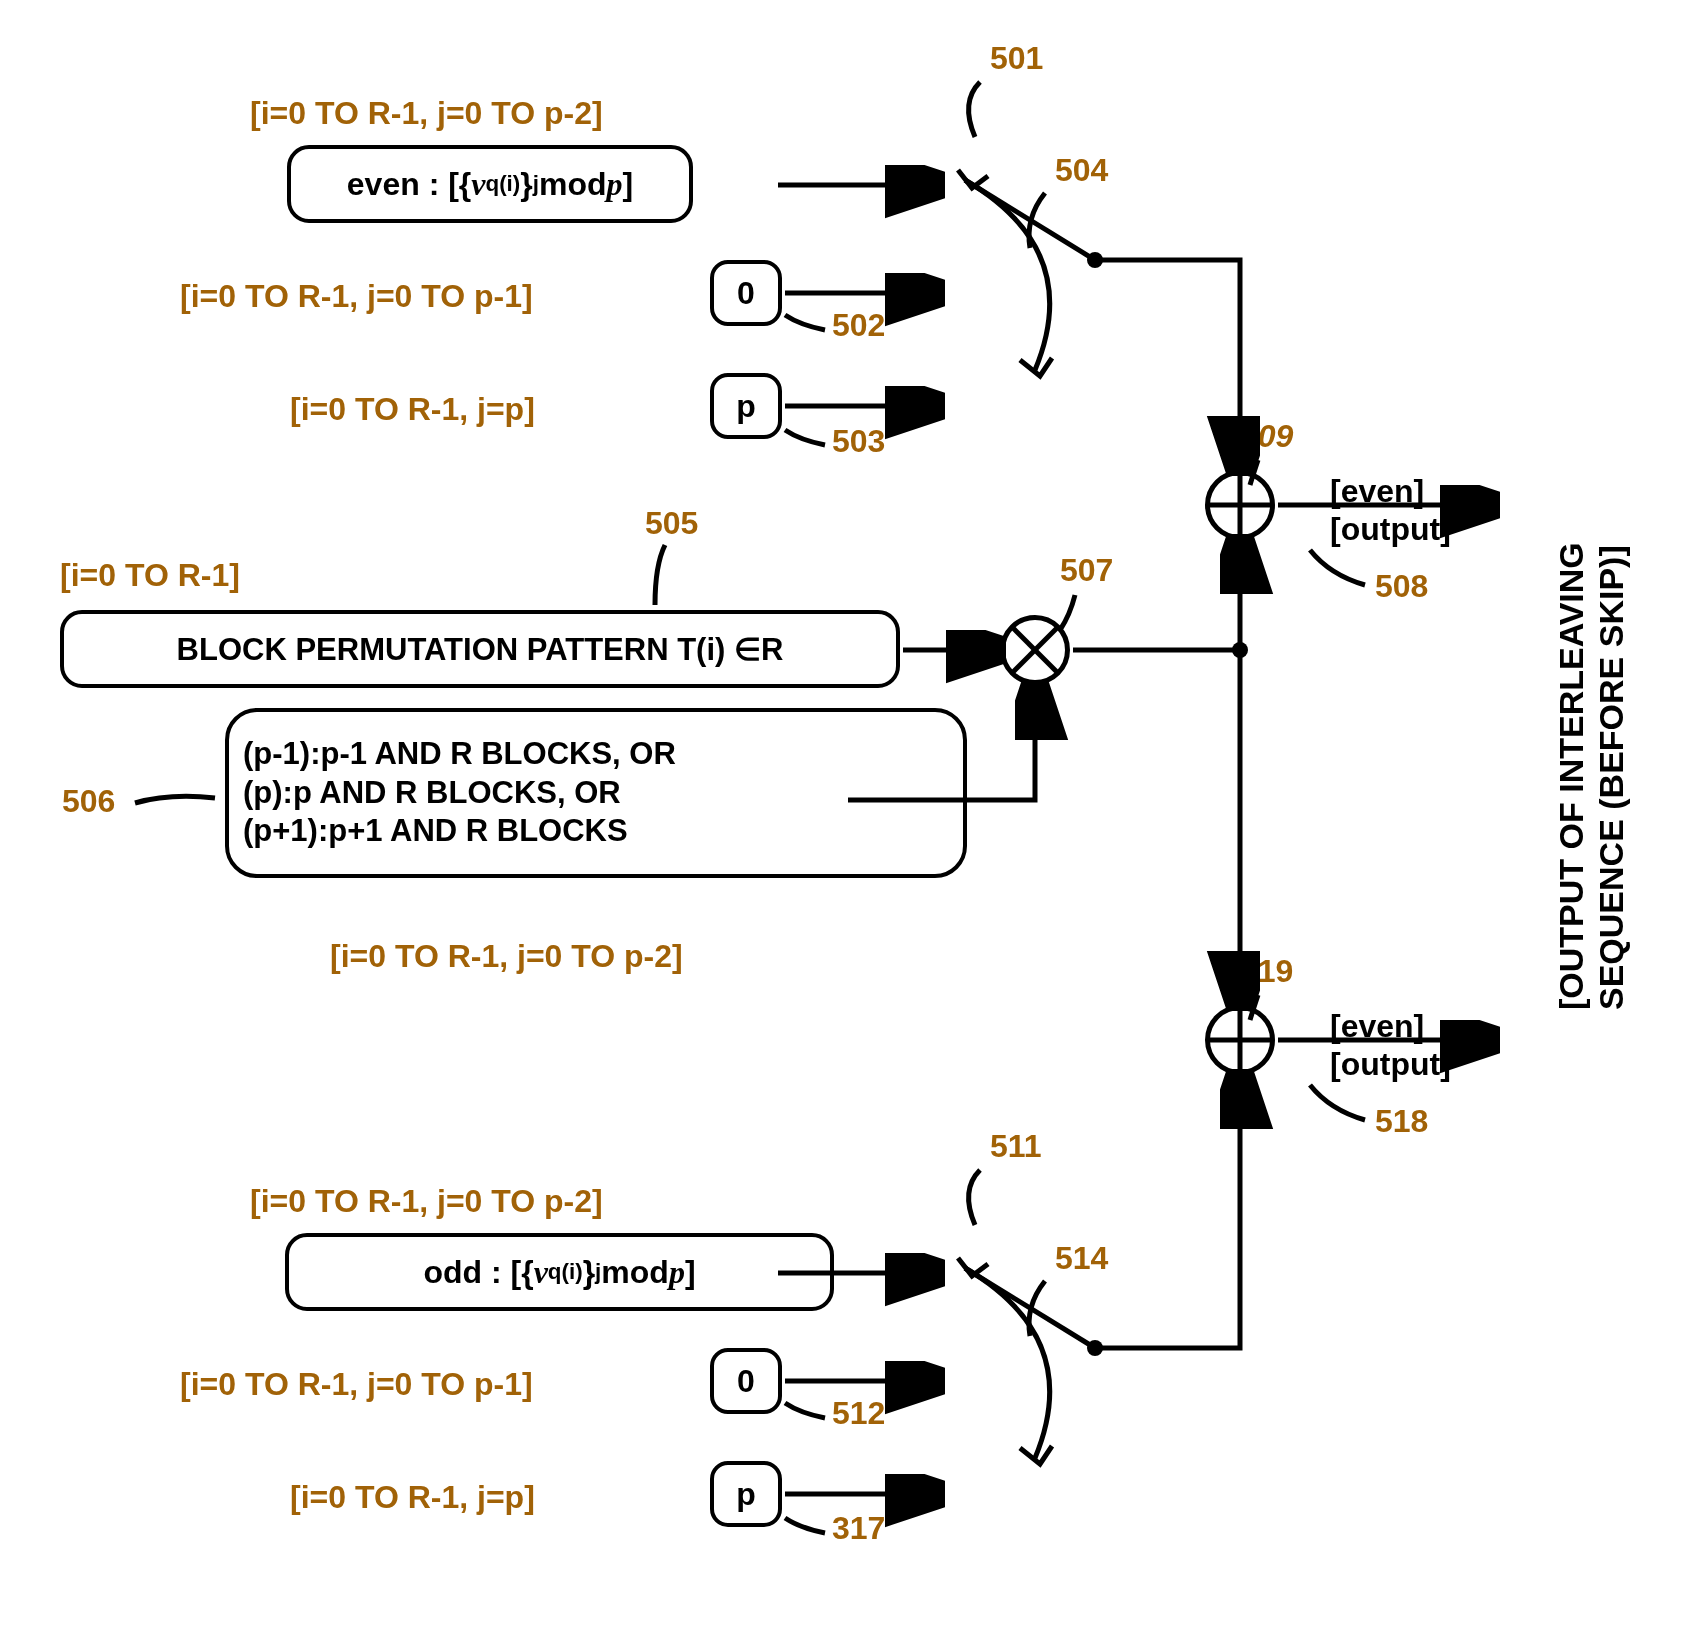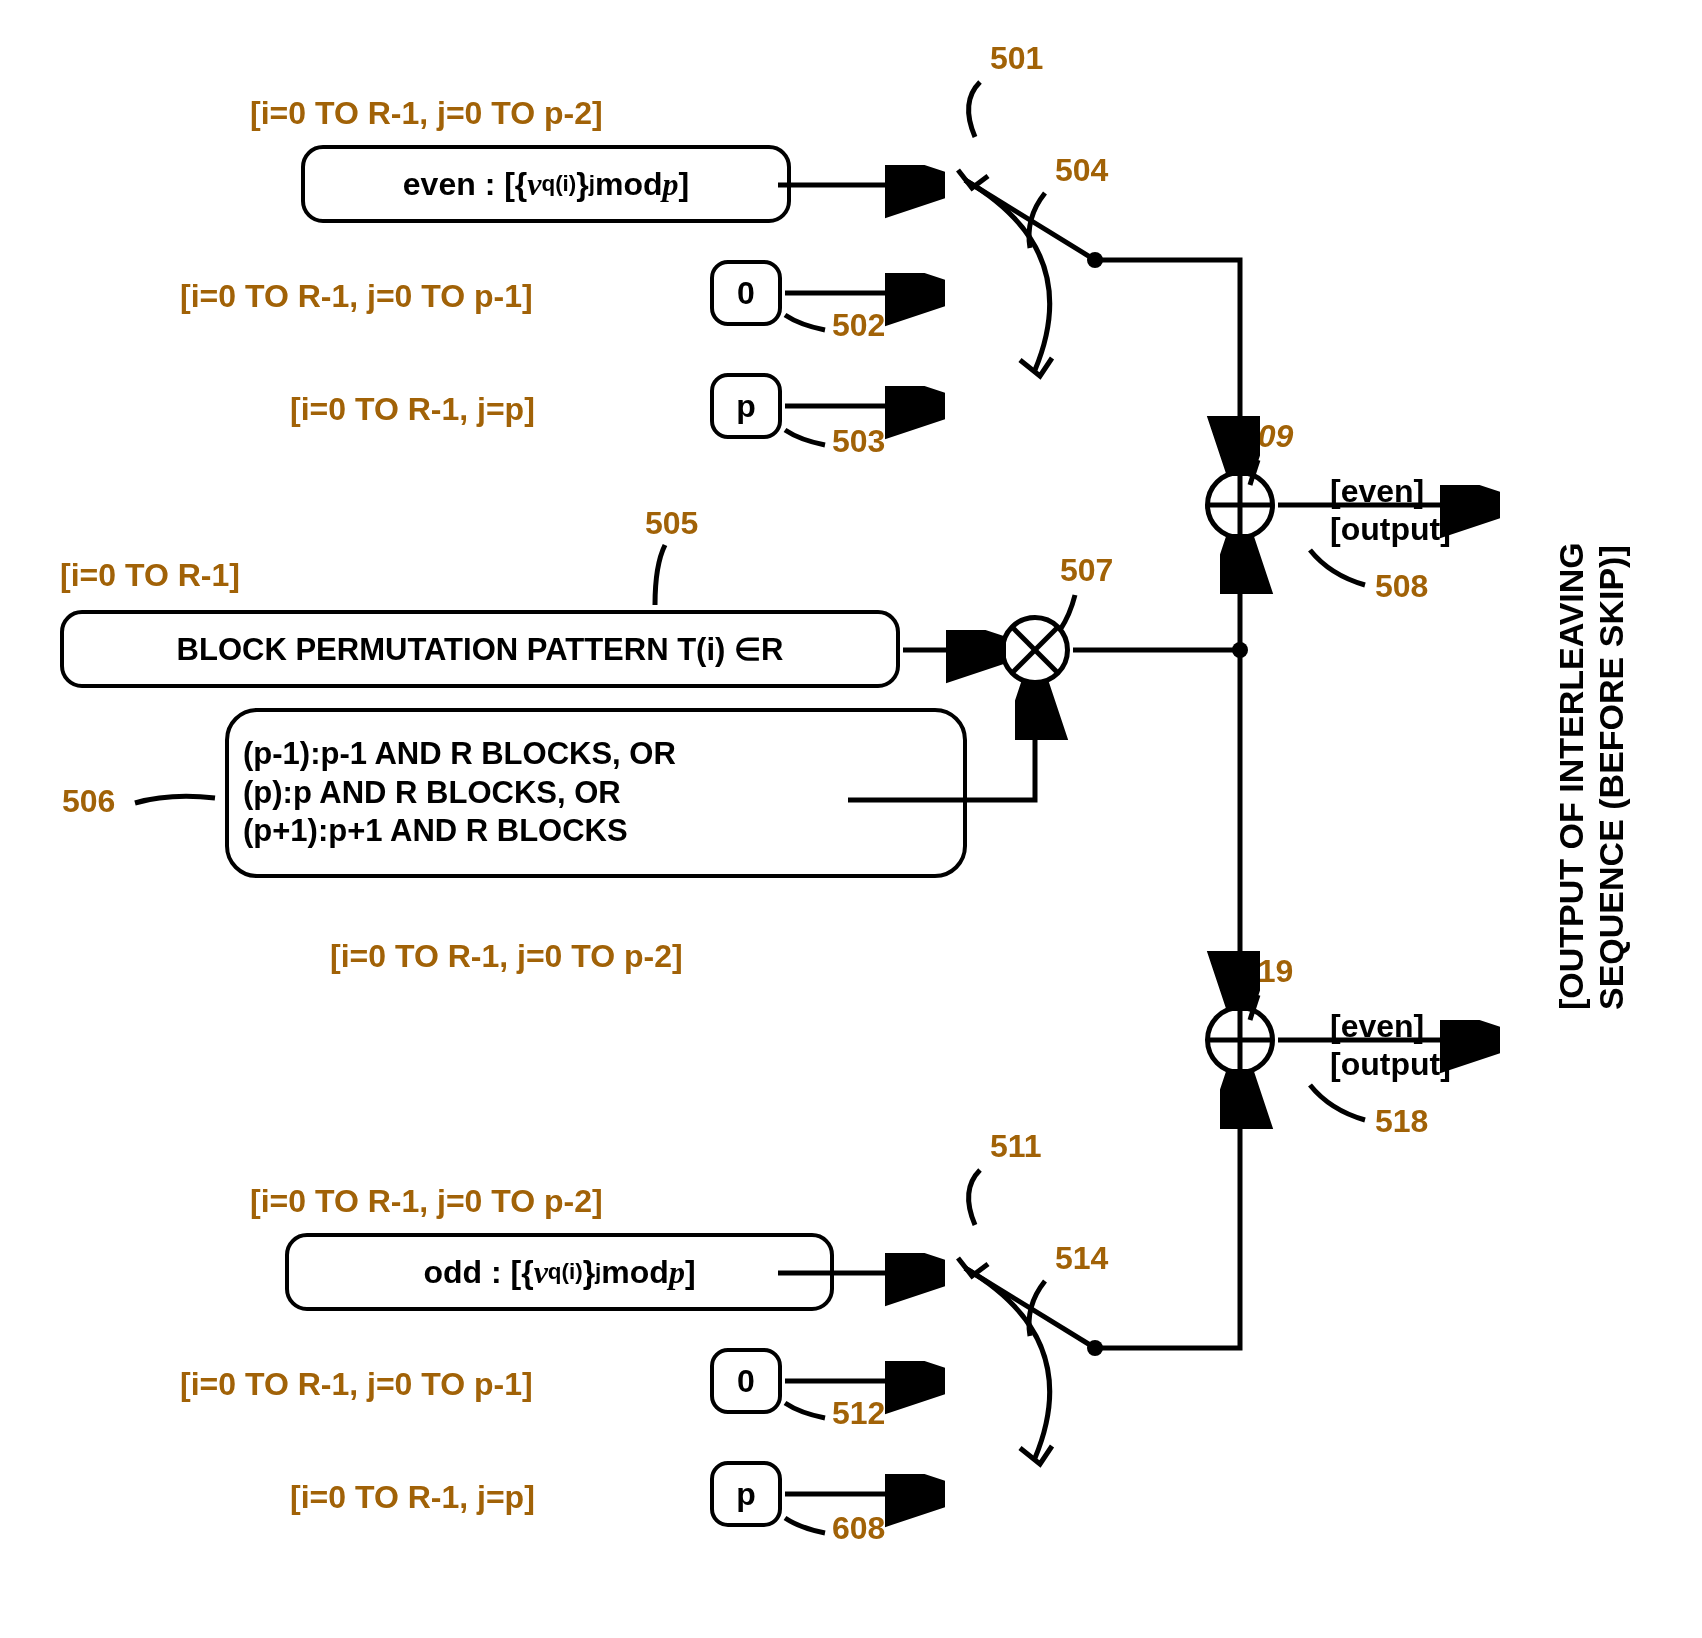--- a/index.html
+++ b/index.html
@@ -106,21 +106,21 @@
 <div class="lbl" style="left:1240px; top:418px;font-style:italic;">509</div>
 <div class="lbl" style="left:1375px; top:568px;">508</div>
 <div class="lbl" style="left:645px; top:505px;">505</div>
 <div class="lbl" style="left:1060px; top:552px;">507</div>
 <div class="lbl" style="left:62px;  top:783px;">506</div>
 <div class="lbl" style="left:1240px; top:953px;">519</div>
 <div class="lbl" style="left:1375px; top:1103px;">518</div>
 <div class="lbl" style="left:990px; top:1128px;">511</div>
 <div class="lbl" style="left:1055px; top:1240px;">514</div>
 <div class="lbl" style="left:832px; top:1395px;">512</div>
-<div class="lbl" style="left:832px; top:1510px;">608</div>
+<div class="lbl" style="left:832px; top:1510px;">317</div>
 
 <div class="lbl" style="left:250px; top:95px;">[i=0 TO R-1, j=0 TO p-2]</div>
 <div class="lbl" style="left:180px; top:278px;">[i=0 TO R-1, j=0 TO p-1]</div>
 <div class="lbl" style="left:290px; top:391px;">[i=0 TO R-1, j=p]</div>
 <div class="lbl" style="left:60px;  top:557px;">[i=0 TO R-1]</div>
 <div class="lbl" style="left:330px; top:938px;">[i=0 TO R-1, j=0 TO p-2]</div>
 <div class="lbl" style="left:250px; top:1183px;">[i=0 TO R-1, j=0 TO p-2]</div>
 <div class="lbl" style="left:180px; top:1366px;">[i=0 TO R-1, j=0 TO p-1]</div>
 <div class="lbl" style="left:290px; top:1479px;">[i=0 TO R-1, j=p]</div>
 
@@ -129,21 +129,21 @@
   <div>[output]</div>
 </div>
 <div class="lbl-multi" style="left:1330px; top:1007px;">
   <div>[even]</div>
   <div>[output]</div>
 </div>
 
 <div class="vertical-label" style="left:1552px; top:1010px;">[OUTPUT OF INTERLEAVING</div>
 <div class="vertical-label" style="left:1592px; top:1010px;">SEQUENCE (BEFORE SKIP)]</div>
 
-<div class="box" style="left:301px; top:145px; width:490px; height:78px; border-radius:22px;">
+<div class="box" style="left:287px; top:145px; width:406px; height:78px; border-radius:22px;">
   <span>even : [{</span>
   <span class="formula-it">ν</span>
   <span class="formula-sup"> q(i)</span>
   <span>}</span>
   <span class="formula-sup">j</span>
   <span> mod </span>
   <span class="formula-it">p</span>
   <span>]</span>
 </div>
 

